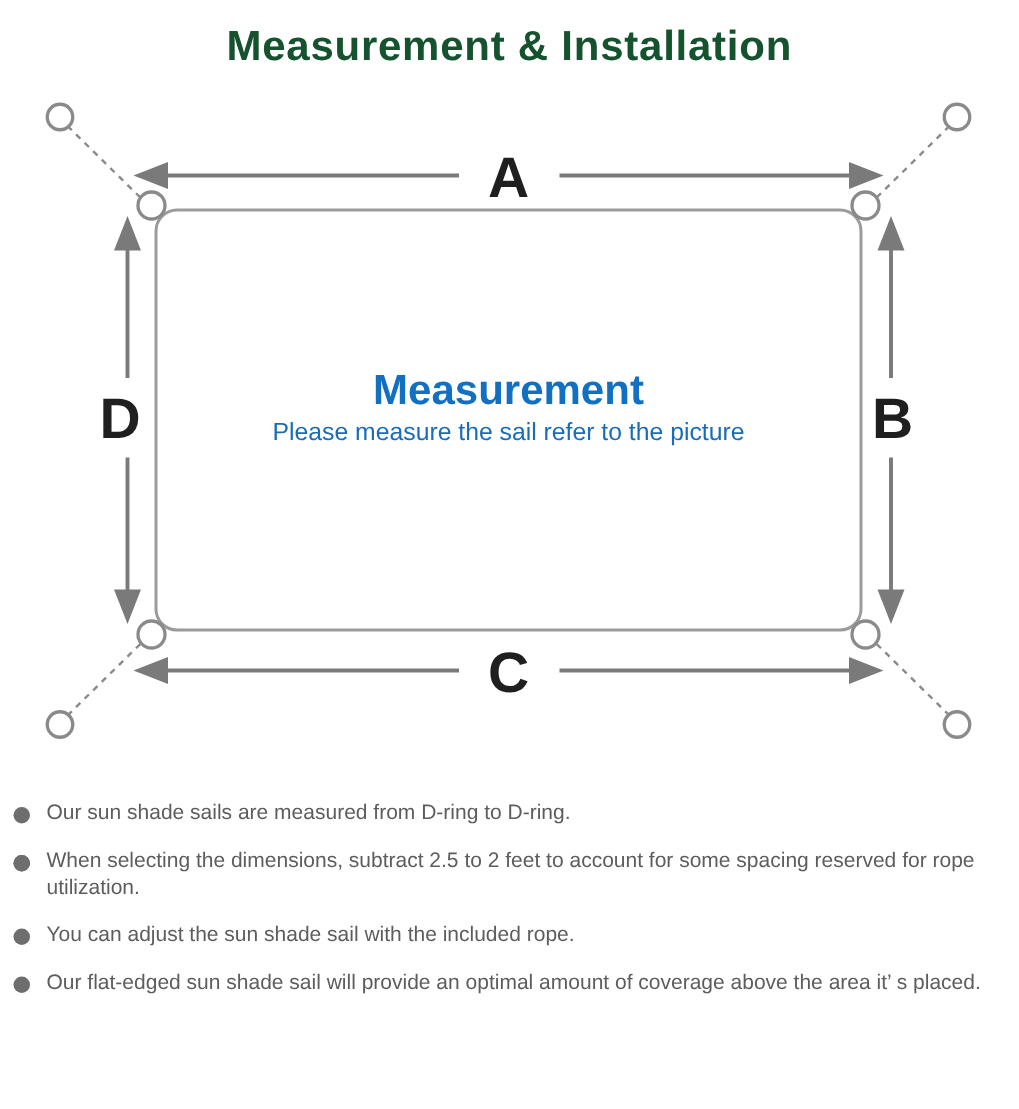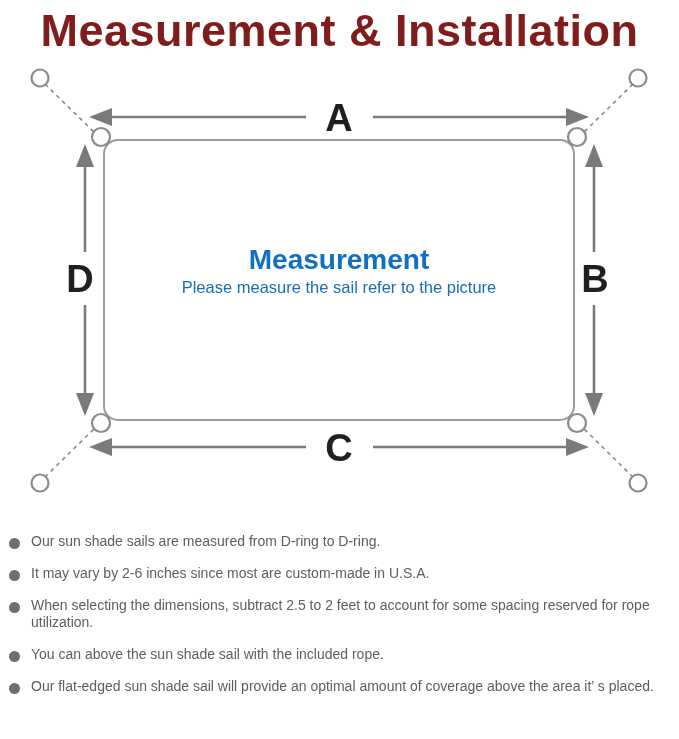--- a/index.html
+++ b/index.html
@@ -5,22 +5,22 @@
   * { margin: 0; padding: 0; box-sizing: border-box; }
   html, body { background: #ffffff; }
   body {
     width: 679px; height: 739px; overflow: hidden;
     font-family: "Liberation Sans", "DejaVu Sans", sans-serif;
   }
   .page { position: relative; width: 679px; height: 739px; background: #fff; }
 
   h1.title {
     height: 55px; display: flex; align-items: center; justify-content: center;
-    font-size: 45px; font-weight: bold; letter-spacing: 0.5px;
-    color: #7f1d1d; padding-top: 6px;
+    font-size: 28px; font-weight: bold; letter-spacing: 0.5px;
+    color: #14532d; padding-top: 6px;
   }
 
   svg.diagram { display: block; width: 679px; height: 450px; }
 
   .sail-line   { stroke: #7a7a7a; stroke-width: 2.6; fill: none; }
   .arrow-head  { fill: #7a7a7a; stroke: none; }
   .dash-line   { stroke: #8a8a8a; stroke-width: 1.6; stroke-dasharray: 4 4; fill: none; }
   .sail-rect   { fill: #ffffff; stroke: #9b9b9b; stroke-width: 2; }
   .ring        { fill: #ffffff; stroke: #8a8a8a; stroke-width: 2.2; }
   .dim-label   { font-family: "Liberation Sans", sans-serif; font-size: 38px; font-weight: bold; fill: #1f1f1f; text-anchor: middle; }
@@ -97,19 +97,19 @@
     <text class="dim-label" x="595" y="292">B</text>
     <text class="dim-label" x="339" y="461">C</text>
     <text class="dim-label" x="80" y="292">D</text>
 
     <text class="center-title" x="339" y="269" fill="#1270c2">Measurement</text>
     <text class="center-sub" x="339" y="293" fill="#1b6cb7">Please measure the sail refer to the picture</text>
   </svg>
 
   <ul class="notes">
       <li><span class="dot"></span><span>Our sun shade sails are measured from D-ring to D-ring.</span></li>
-      <li><span class="dot"></span><span>It may vary by 2-6 inches since most are custom-made in U.S.A.</span></li>
+      <li><span class="dot"></span></li>
       <li><span class="dot"></span><span>When selecting the dimensions, subtract 2.5 to 2 feet to account for some spacing reserved for rope utilization.</span></li>
-      <li><span class="dot"></span><span>You can above the sun shade sail with the included rope.</span></li>
+      <li><span class="dot"></span><span>You can adjust the sun shade sail with the included rope.</span></li>
       <li><span class="dot"></span><span>Our flat-edged sun shade sail will provide an optimal amount of coverage above the area it’ s placed.</span></li>
     </ul>
 
 </div>
 
 </body></html>

